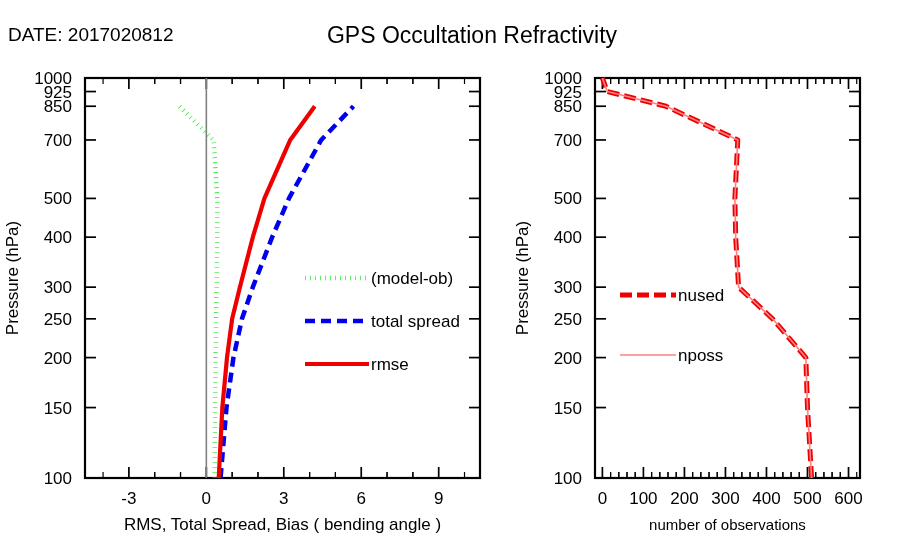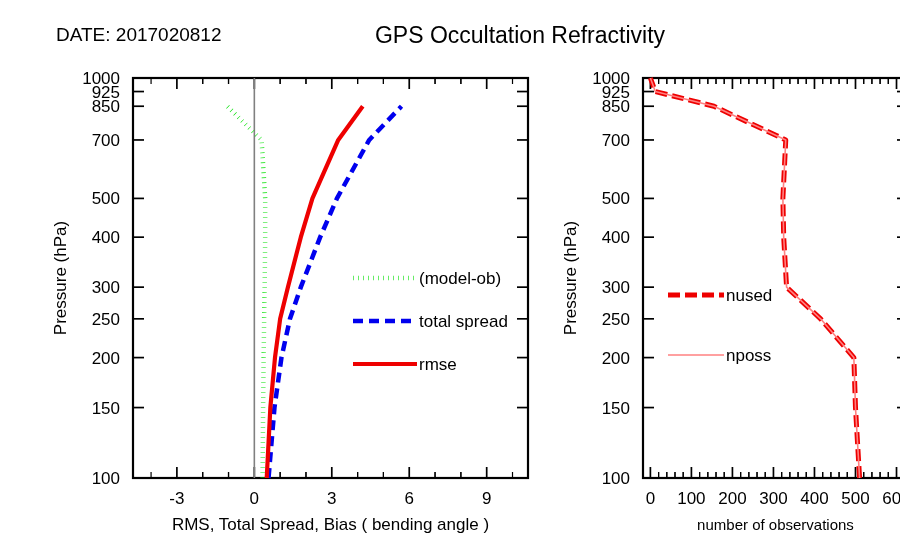--- a/index.html
+++ b/index.html
@@ -13,21 +13,20 @@
     position: relative;
     overflow: hidden;
     font-family: "Liberation Sans", sans-serif;
     color: #000000;
   }
   #root {
     position: absolute;
     left: 0; top: 0;
     width: 812px;
     height: 560px;
-    padding-left: 48px;
   }
   svg { display: block; }
   text {
     font-family: "Liberation Sans", sans-serif;
     fill: #000000;
   }
   .date-text   { font-size: 19px; }
   .title-text  { font-size: 23px; text-anchor: middle; }
   .tick-label  { font-size: 17px; }
   .tick-y      { text-anchor: end; }

